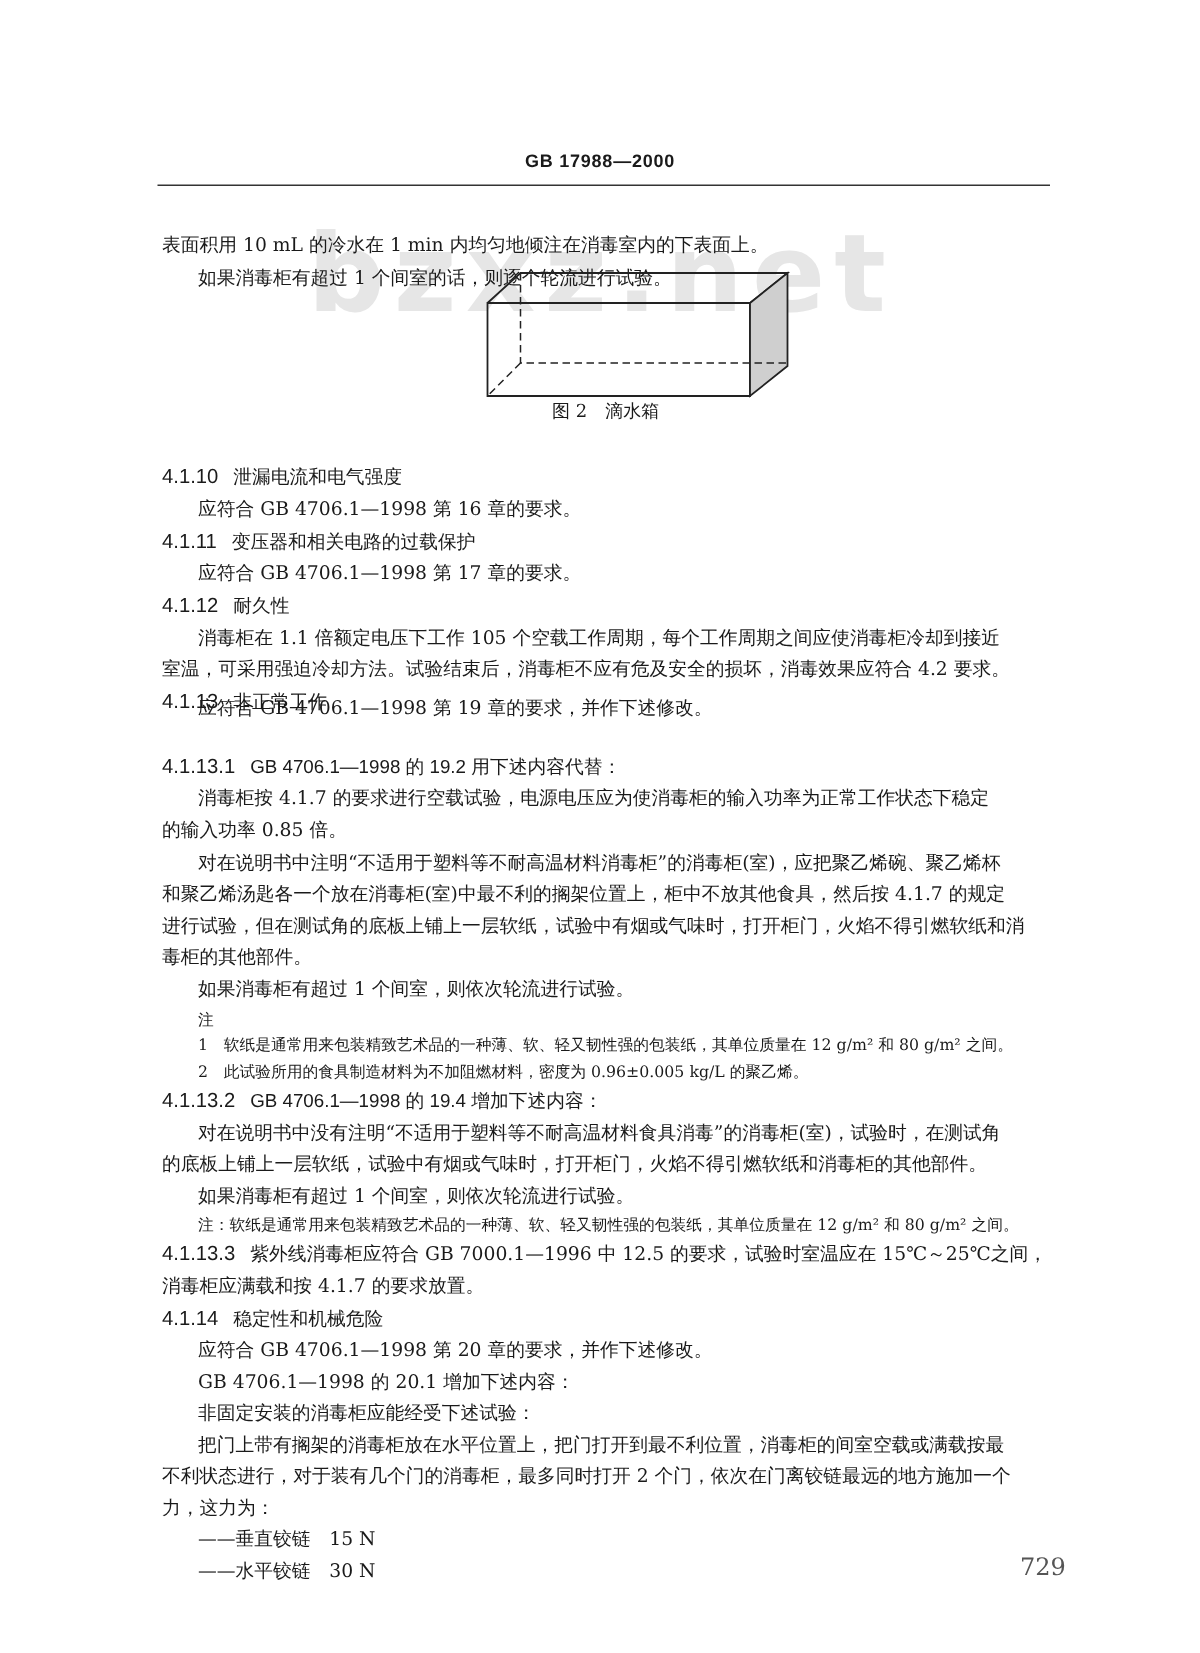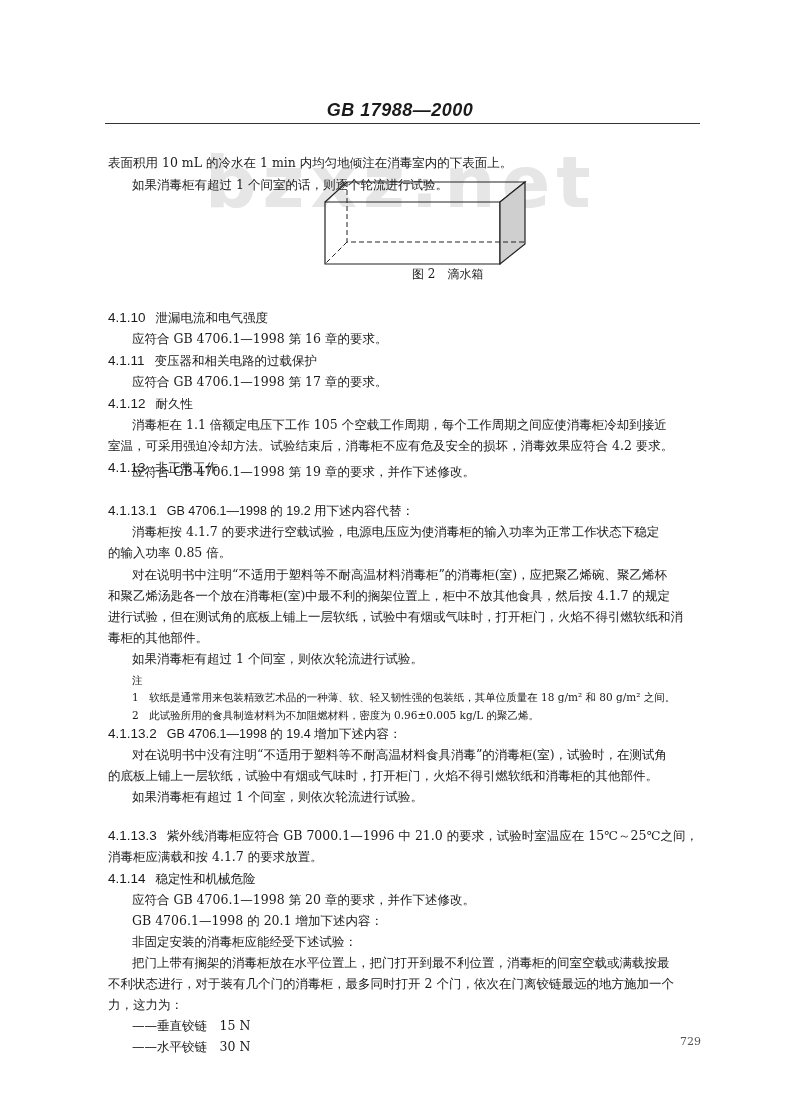--- a/index.html
+++ b/index.html
@@ -3,34 +3,34 @@
   <meta charset="utf-8">
   <style>
     html, body { margin: 0; padding: 0; }
     body {
       width: 800px; height: 1102px; background: #ffffff; position: relative; overflow: hidden;
       font-family: "DejaVu Serif", "Liberation Serif", serif; color: #1a1a1a;
     }
     .page { position: absolute; left: 0; top: 0; width: 800px; height: 1102px; }
     .header {
       position: absolute; left: 400px; top: 100px; transform: translateX(-50%);
-      font-family: "Liberation Sans", "DejaVu Sans", sans-serif; font-size: 18px; font-weight: bold; letter-spacing: 0.5px; font-style: italic;
+      font-family: "Liberation Sans", "DejaVu Sans", sans-serif; font-size: 12px; font-weight: bold; letter-spacing: 0.5px;
     }
     .header-rule { position: absolute; left: 105px; top: 123px; width: 595px; height: 1px; background: #333; }
     .watermark {
       position: absolute; left: 205px; top: 140px; font-family: "DejaVu Sans", sans-serif;
       font-size: 72px; font-weight: bold; color: #e6e6e6; letter-spacing: 6px; z-index: 0;
     }
     .line { position: absolute; font-size: 12.5px; white-space: nowrap; z-index: 1; line-height: 16px; margin-top: 20px; }
     .heading { font-family: "Liberation Sans", "DejaVu Sans", sans-serif; }
     .heading .num { font-size: 13.5px; margin-right: 10px; }
     .small { font-size: 10.5px; }
     .figure { position: absolute; left: 315px; top: 180px; width: 230px; height: 90px; z-index: 1; }
-    .caption { position: absolute; left: 368px; top: 266px; font-size: 12px; z-index: 1; margin-left: 44px; }
-    .page-num { position: absolute; left: 680px; top: 1035px; font-size: 11px; color: #555; }
+    .caption { position: absolute; left: 368px; top: 266px; font-size: 12px; z-index: 1; }
+    .page-num { position: absolute; left: 680px; top: 1035px; font-size: 16px; color: #555; }
   </style>
 </head>
 <body>
 
 <div class="page">
   <div class="watermark">bzxz.net</div>
   <div class="header">GB 17988—2000</div>
   <div class="header-rule"></div>
 
   <div class="line" style="left:108px;top:135px">表面积用 10 mL 的冷水在 1 min 内均匀地倾注在消毒室内的下表面上。</div>
@@ -60,29 +60,30 @@
 
   <div class="line heading" style="left:108px;top:483px"><span class="num">4.1.13.1</span><span>GB 4706.1—1998 的 19.2 用下述内容代替：</span></div>
   <div class="line" style="left:132px;top:504px">消毒柜按 4.1.7 的要求进行空载试验，电源电压应为使消毒柜的输入功率为正常工作状态下稳定</div>
   <div class="line" style="left:108px;top:525px">的输入功率 0.85 倍。</div>
   <div class="line" style="left:132px;top:547px">对在说明书中注明“不适用于塑料等不耐高温材料消毒柜”的消毒柜(室)，应把聚乙烯碗、聚乙烯杯</div>
   <div class="line" style="left:108px;top:568px">和聚乙烯汤匙各一个放在消毒柜(室)中最不利的搁架位置上，柜中不放其他食具，然后按 4.1.7 的规定</div>
   <div class="line" style="left:108px;top:589px">进行试验，但在测试角的底板上铺上一层软纸，试验中有烟或气味时，打开柜门，火焰不得引燃软纸和消</div>
   <div class="line" style="left:108px;top:610px">毒柜的其他部件。</div>
   <div class="line" style="left:132px;top:631px">如果消毒柜有超过 1 个间室，则依次轮流进行试验。</div>
   <div class="line small" style="left:132px;top:652px">注</div>
-  <div class="line small" style="left:132px;top:669px">1　软纸是通常用来包装精致艺术品的一种薄、软、轻又韧性强的包装纸，其单位质量在 18 g/m² 和 80 g/m² 之间。</div>
+  <div class="line small" style="left:132px;top:669px">1　软纸是通常用来包装精致艺术品的一种薄、软、轻又韧性强的包装纸，其单位质量在 12 g/m² 和 80 g/m² 之间。</div>
   <div class="line small" style="left:132px;top:687px">2　此试验所用的食具制造材料为不加阻燃材料，密度为 0.96±0.005 kg/L 的聚乙烯。</div>
 
   <div class="line heading" style="left:108px;top:706px"><span class="num">4.1.13.2</span><span>GB 4706.1—1998 的 19.4 增加下述内容：</span></div>
   <div class="line" style="left:132px;top:727px">对在说明书中没有注明“不适用于塑料等不耐高温材料食具消毒”的消毒柜(室)，试验时，在测试角</div>
   <div class="line" style="left:108px;top:748px">的底板上铺上一层软纸，试验中有烟或气味时，打开柜门，火焰不得引燃软纸和消毒柜的其他部件。</div>
   <div class="line" style="left:132px;top:769px">如果消毒柜有超过 1 个间室，则依次轮流进行试验。</div>
+  <div class="line small" style="left:132px;top:789px">注：软纸是通常用来包装精致艺术品的一种薄、软、轻又韧性强的包装纸，其单位质量在 12 g/m² 和 80 g/m² 之间。</div>
 
-  <div class="line heading" style="left:108px;top:808px"><span class="num">4.1.13.3</span><span style="font-family:'DejaVu Serif',serif;font-size:12.5px">紫外线消毒柜应符合 GB 7000.1—1996 中 21.0 的要求，试验时室温应在 15℃～25℃之间，</span></div>
+  <div class="line heading" style="left:108px;top:808px"><span class="num">4.1.13.3</span><span style="font-family:'DejaVu Serif',serif;font-size:12.5px">紫外线消毒柜应符合 GB 7000.1—1996 中 12.5 的要求，试验时室温应在 15℃～25℃之间，</span></div>
   <div class="line" style="left:108px;top:829px">消毒柜应满载和按 4.1.7 的要求放置。</div>
 
   <div class="line heading" style="left:108px;top:851px"><span class="num">4.1.14</span><span>稳定性和机械危险</span></div>
   <div class="line" style="left:132px;top:872px">应符合 GB 4706.1—1998 第 20 章的要求，并作下述修改。</div>
   <div class="line" style="left:132px;top:893px">GB 4706.1—1998 的 20.1 增加下述内容：</div>
   <div class="line" style="left:132px;top:935px">把门上带有搁架的消毒柜放在水平位置上，把门打开到最不利位置，消毒柜的间室空载或满载按最</div>
   <div class="line" style="left:132px;top:914px">非固定安装的消毒柜应能经受下述试验：</div>
   <div class="line" style="left:108px;top:956px">不利状态进行，对于装有几个门的消毒柜，最多同时打开 2 个门，依次在门离铰链最远的地方施加一个</div>
   <div class="line" style="left:108px;top:977px">力，这力为：</div>
   <div class="line" style="left:132px;top:998px">——垂直铰链　15 N</div>

